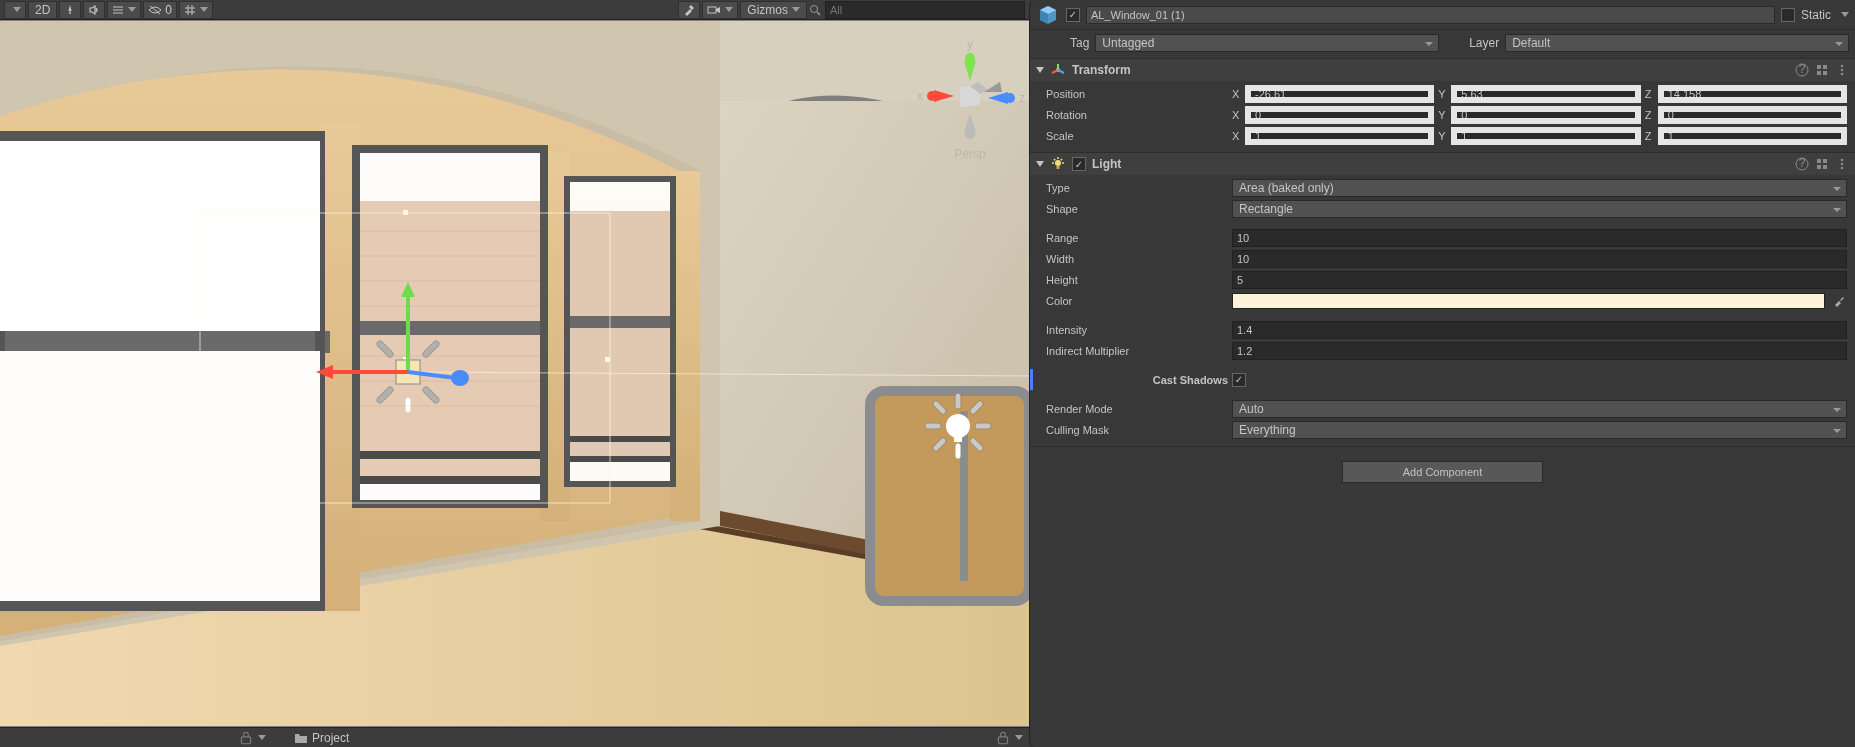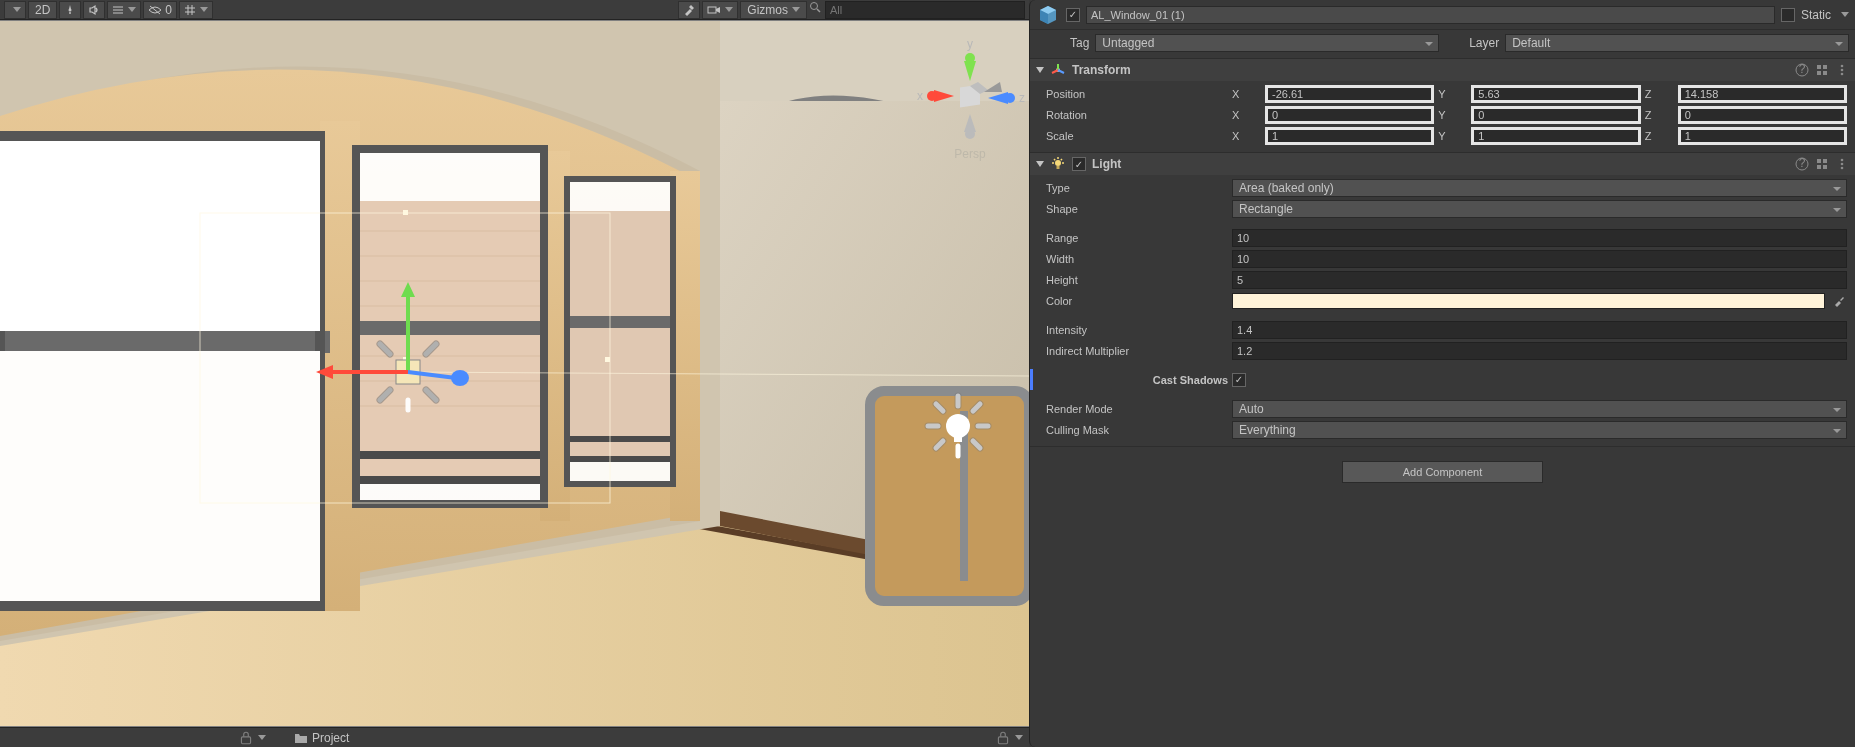--- a/index.html
+++ b/index.html
@@ -7,21 +7,21 @@
 
 .main-layout { display: flex; width: 100%; height: 100%; }
 
 
 .scene-panel { width: 1029px; height: 100%; position: relative; background: #282828; display:flex; flex-direction:column;}
 .scene-toolbar { height: 20px; background: #3c3c3c; border-bottom:1px solid #232323; display:flex; align-items:center; padding: 0 4px; gap:2px; }
 .tb-btn { background:#4b4b4b; height:18px; padding:0 6px; display:flex; align-items:center; border:1px solid #303030; font-size:11px; color:#c4c4c4; cursor:pointer;}
 .tb-btn.icon-only { padding:0 4px;}
 .tb-caret { border-left:4px solid transparent;border-right:4px solid transparent;border-top:5px solid #999;margin-left:4px;}
 .tb-spacer { flex:1; }
-.tb-search { display:flex;gap:4px; }
+.tb-search { display:flex;align-items:center;gap:4px; }
 .tb-search input { background:#2a2a2a; border:1px solid #212121; height:18px; width:200px; padding:0 4px; color:#c4c4c4; font-size:11px;}
 .scene-viewport { flex:1; position:relative; overflow:hidden; background:#808080;}
 .scene-viewport svg { width:100%; height:100%; display:block;}
 .status-bar { height:20px; background:#3c3c3c; border-top:1px solid #232323; display:flex; align-items:center;}
 
 
 .inspector { flex:1; background:#383838; border-left:1px solid #232323; display:flex; flex-direction:column;border-radius:6px;}
 .insp-header { display:flex; align-items:center; padding:4px 6px; border-bottom:1px solid #2d2d2d; gap:6px; height:30px;}
 .cube-icon { width:24px; height:24px; display:flex;align-items:center;justify-content:center;}
 .name-field { flex:1; background:#4a4a4a; border:1px solid #2a2a2a; height:18px; padding:0 4px; color:#c4c4c4; font-size:11px;}
@@ -35,21 +35,21 @@
 .foldout { width:0;height:0;border-left:4px solid transparent;border-right:4px solid transparent;border-top:6px solid #c4c4c4; }
 .comp-title { flex:1; font-weight:bold; font-size:12px;}
 .comp-body { padding:2px 8px 6px 8px;}
 
 .prop-row { display:flex; align-items:center; height:21px; gap:4px;}
 .prop-label { width:190px; padding-left:8px; font-size:11px;}
 .prop-label.bold { font-weight:bold;text-align:right;}
 .xyz-group { flex:1; display:flex; gap:4px;}
 .xyz-item { flex:1; display:flex; align-items:center; gap:3px;}
 .axis-label { font-size:11px; color:#c4c4c4; width:10px;}
-.num-input { flex:1; background:#2a2a2a; border:3px solid #e5e5e5; height:18px; padding:0 4px; color:#c4c4c4; font-size:11px;margin-left:20px;}
+.num-input { flex:1; background:#2a2a2a; border:6px solid #e5e5e5; height:18px; padding:0 4px; color:#c4c4c4; font-size:11px;}
 .full-dropdown { flex:1; }
 .full-input { flex:1; background:#2a2a2a; border:1px solid #212121; height:18px; padding:0 4px; font-size:11px;}
 .color-swatch { flex:1; height:16px; border:1px solid #212121; position:relative;}
 .eyedropper { width:16px; height:16px; margin-left:2px; display:flex;align-items:center;justify-content:center;}
 .checkbox { width:14px; height:14px; background:#2a2a2a; border:1px solid #666; display:flex;align-items:center;justify-content:center;}
 .checkbox.checked::after { content:"✓"; font-size:10px; color:#c4c4c4;}
 
 .spacer-row { height:8px;}
 .selected-bar { position:absolute; left:0; width:3px; background:#4c7eff;}
 

